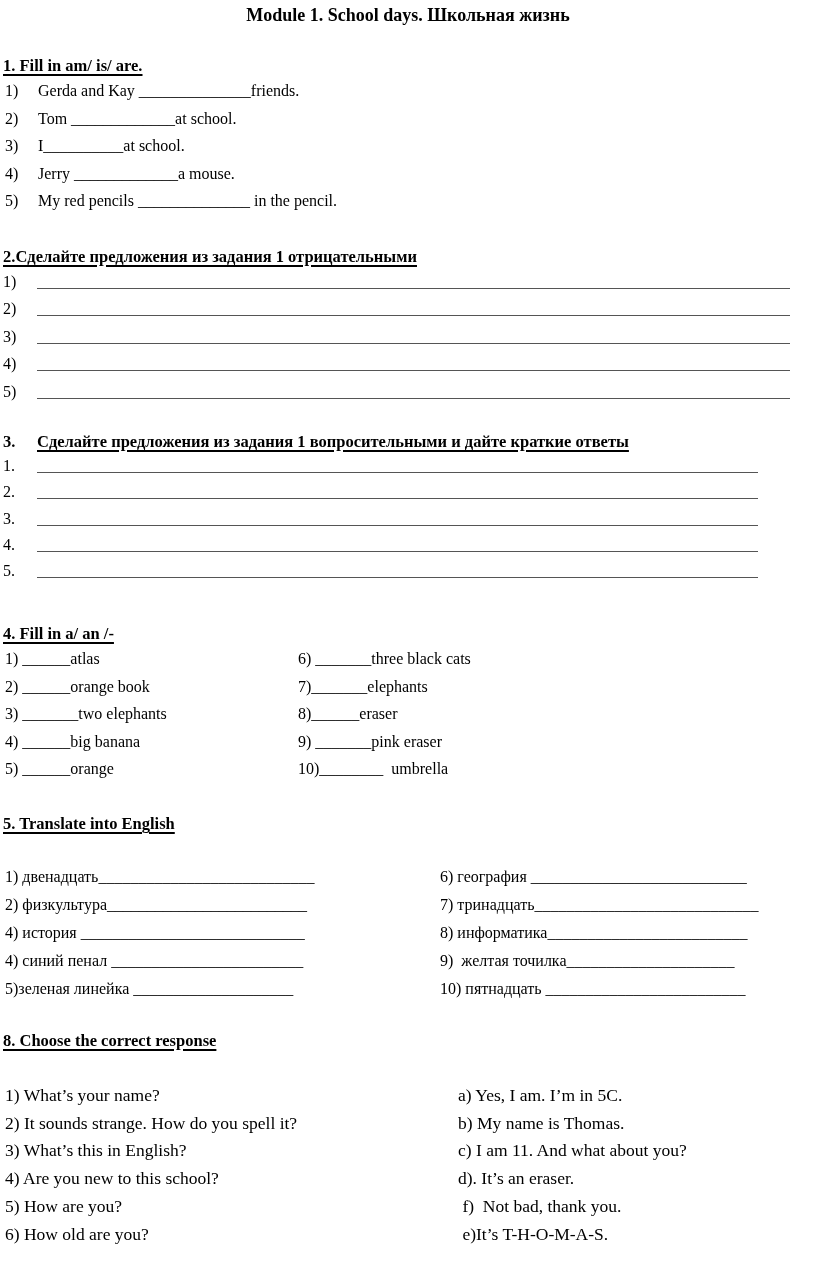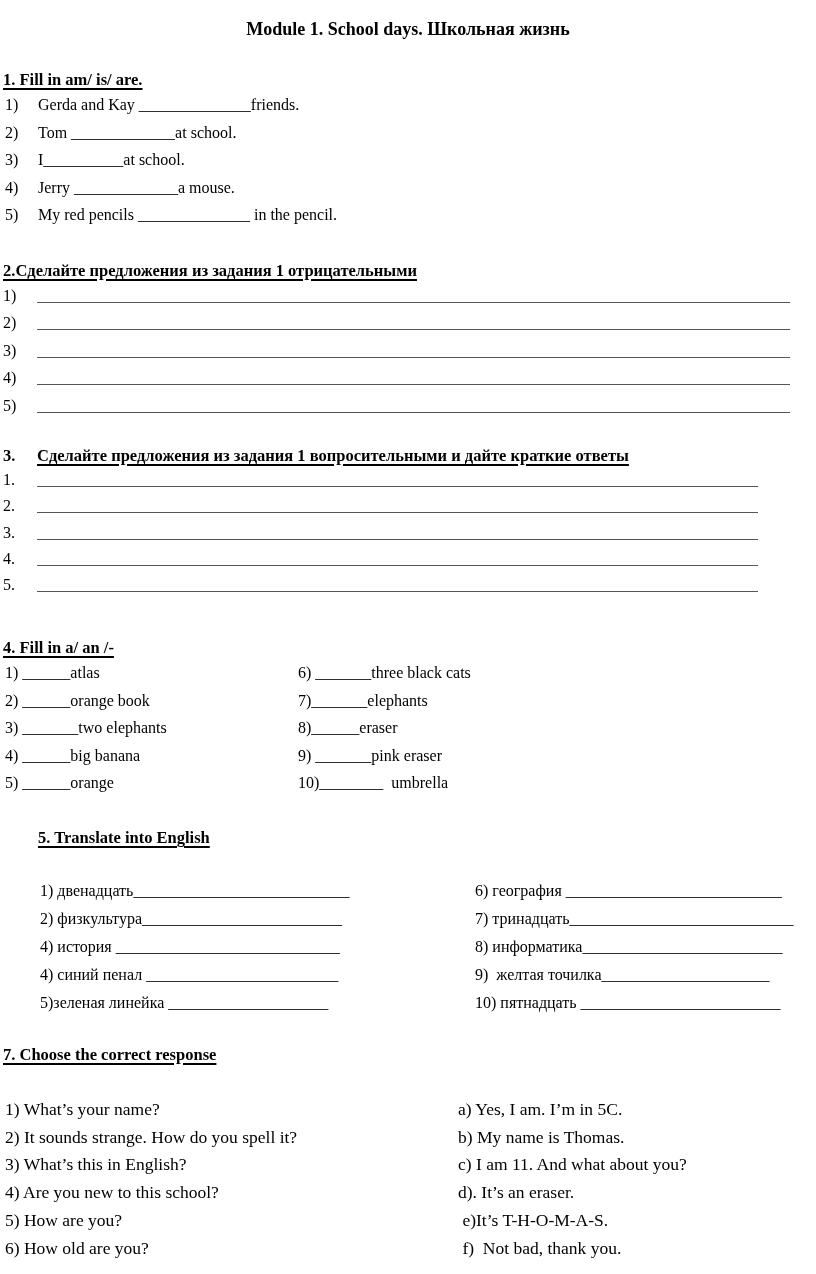--- a/index.html
+++ b/index.html
@@ -5,21 +5,21 @@
   * { margin: 0; padding: 0; box-sizing: border-box; }
   html, body { width: 816px; }
   body {
     height: 1274px;
     background: #ffffff;
     color: #000000;
     font-family: "Liberation Serif", "DejaVu Serif", serif;
     font-size: 16px;
     overflow: hidden;
   }
-  .page { padding-top: 18px; width: 816px; height: 1270px; }
+  .page { padding-top: 4px; width: 816px; height: 1270px; }
 
   .title {
     text-align: center;
     font-weight: bold;
     font-size: 18px;
     line-height: 22px;
   }
 
   .heading {
     font-weight: bold;
@@ -34,21 +34,21 @@
     text-decoration-thickness: 1.6px;
     text-underline-offset: 3px;
   }
   .heading .hnum { display: inline-block; width: 34px; }
 
   
   .s1 { margin-top: 29px; }
   .s2 { margin-top: 31px; }
   .s3 { margin-top: 26px; }
   .s4 { margin-top: 39px; }
-  .s5 { margin-top: 30px; margin-left: 35px; }
+  .s5 { margin-top: 30px; }
   .s6 { margin-top: 27px; }
 
   
   .item-row { display: flex; line-height: 27.5px; padding-left: 5px; white-space: pre-wrap; }
   .item-row .num { flex: none; width: 33px; }
 
   
   .blank-row { display: flex; line-height: 27.5px; padding-left: 3px; }
   .s3 .blank-row { line-height: 26.3px; }
   .blank-row .num { flex: none; width: 34px; }
@@ -182,34 +182,34 @@
         <div class="row">6) география ___________________________</div>
         <div class="row">7) тринадцать____________________________</div>
         <div class="row">8) информатика_________________________</div>
         <div class="row">9)  желтая точилка_____________________</div>
         <div class="row">10) пятнадцать _________________________</div>
       </div>
     </div>
   </div>
 
   <div class="s6">
-    <div class="heading u-all">7. Choose the correct response</div>
+    <div class="heading u-all">8. Choose the correct response</div>
     <div class="cols">
       <div class="col-left">
         <div class="row">1) What’s your name?</div>
         <div class="row">2) It sounds strange. How do you spell it?</div>
         <div class="row">3) What’s this in English?</div>
         <div class="row">4) Are you new to this school?</div>
         <div class="row">5) How are you?</div>
         <div class="row">6) How old are you?</div>
       </div>
       <div class="col-right">
         <div class="row">a) Yes, I am. I’m in 5C.</div>
         <div class="row">b) My name is Thomas.</div>
         <div class="row">c) I am 11. And what about you?</div>
         <div class="row">d). It’s an eraser.</div>
+        <div class="row"> f)  Not bad, thank you.</div>
         <div class="row"> e)It’s T-H-O-M-A-S.</div>
-        <div class="row"> f)  Not bad, thank you.</div>
       </div>
     </div>
   </div>
 
 </div>
 
 </body></html>

